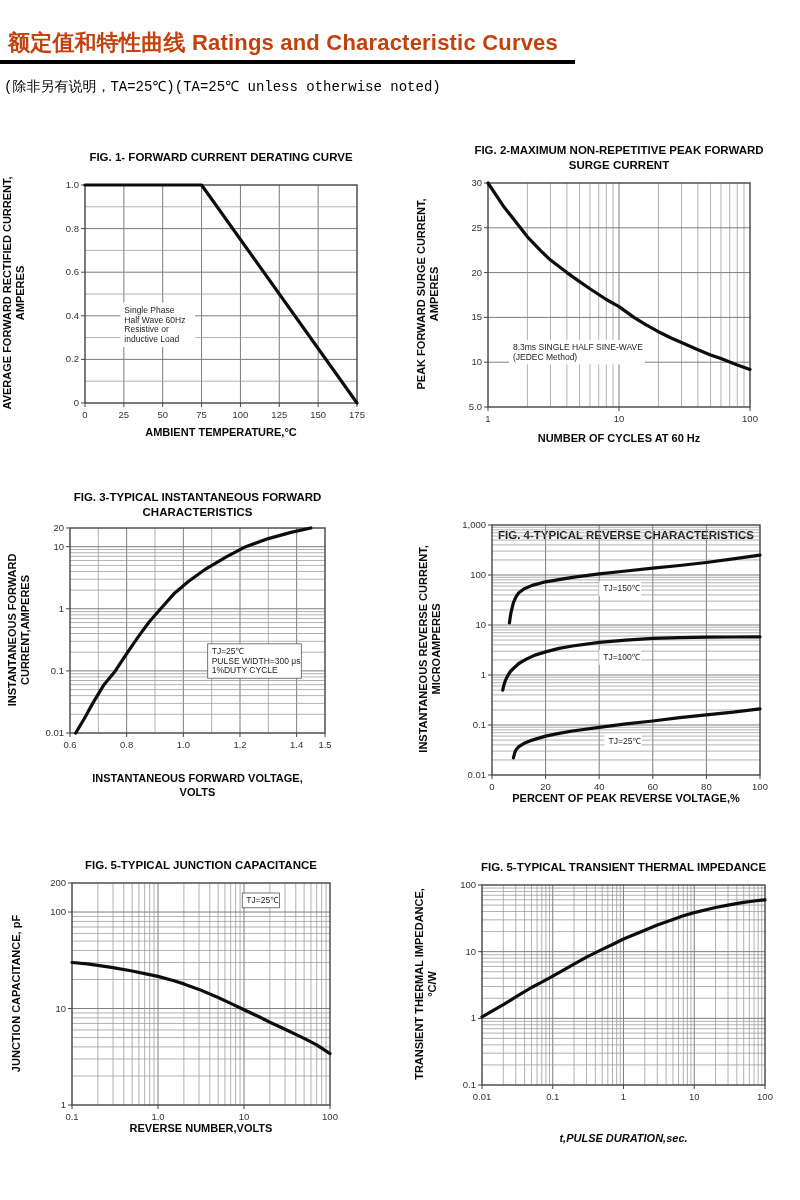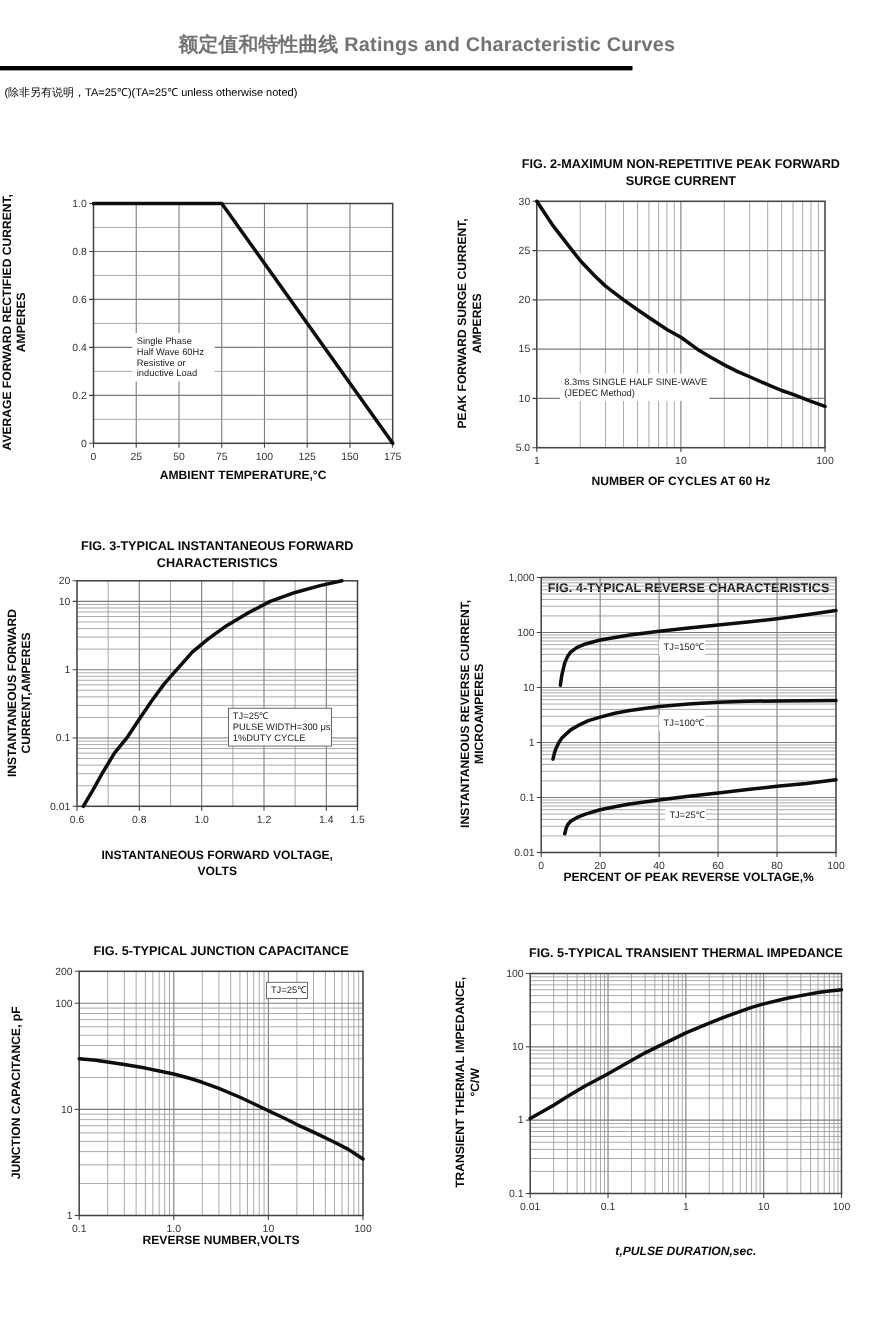--- a/index.html
+++ b/index.html
@@ -1,28 +1,28 @@
 <!DOCTYPE html>
 <html><head>
 <meta charset="utf-8">
 <style>
   html,body{margin:0;padding:0;background:#ffffff;}
   body{font-family:"Liberation Sans", sans-serif; color:#111;}
   #page{position:relative;width:800px;height:1200px;background:#fff;overflow:hidden;}
 
   .hdr-title{
     position:absolute; left:8px; top:28px; width:760px;
-    font-size:18px; font-weight:bold; letter-spacing:0.2px; color:#737373;text-align:center;
+    font-size:22px; font-weight:bold; letter-spacing:0.2px; color:#c2410c;
   }
   .hdr-underline{
     position:absolute; left:0; top:60px; width:575px; height:4px; background:#000;
   }
   .hdr-sub{
     position:absolute; left:4px; top:76px; width:760px;
-    font-size:10px; color:#000;
+    font-size:14px; color:#000;font-family:Liberation Mono, monospace;
   }
 
   .fig{position:absolute; width:400px; height:370px;}
   .fig-title{
     position:absolute; text-align:center; font-weight:bold; font-size:11.5px;
     line-height:1.3; white-space:pre-line; color:#0a0a0a;
   }
   .xlab{
     position:absolute; text-align:center; font-weight:bold; font-size:11px;
     line-height:1.25; white-space:pre-line; color:#0a0a0a;
@@ -38,20 +38,21 @@
 </head>
 <body>
 
 <div id="page">
 
   <div class="hdr-title">额定值和特性曲线 Ratings and Characteristic Curves</div>
   <div class="hdr-underline"></div>
   <div class="hdr-sub">(除非另有说明，TA=25℃)(TA=25℃  unless otherwise noted)</div>
 
   <section class="fig" id="fig0" style="left: 0px; top: 110px;">
+    <div class="fig-title" style="left: 51px; top: 40px; width: 340px;">FIG. 1- FORWARD CURRENT DERATING CURVE</div>
     <div class="ylab" style="width: 258px; left: -115px; top: 170px;">AVERAGE FORWARD RECTIFIED CURRENT,
 AMPERES</div>
     <div class="plot" style="left: 43px; top: 65px;"><svg width="328" height="254">
           <line x1="80.85714285714286" y1="10" x2="80.85714285714286" y2="228" stroke="#7d7d7d" stroke-width="1"></line>
           <line x1="119.71428571428571" y1="10" x2="119.71428571428571" y2="228" stroke="#7d7d7d" stroke-width="1"></line>
           <line x1="158.57142857142856" y1="10" x2="158.57142857142856" y2="228" stroke="#7d7d7d" stroke-width="1"></line>
           <line x1="197.42857142857142" y1="10" x2="197.42857142857142" y2="228" stroke="#7d7d7d" stroke-width="1"></line>
           <line x1="236.28571428571428" y1="10" x2="236.28571428571428" y2="228" stroke="#7d7d7d" stroke-width="1"></line>
           <line x1="275.1428571428571" y1="10" x2="275.1428571428571" y2="228" stroke="#7d7d7d" stroke-width="1"></line>
           <line x1="42" y1="206.2" x2="314" y2="206.2" stroke="#989898" stroke-width="0.75"></line>

